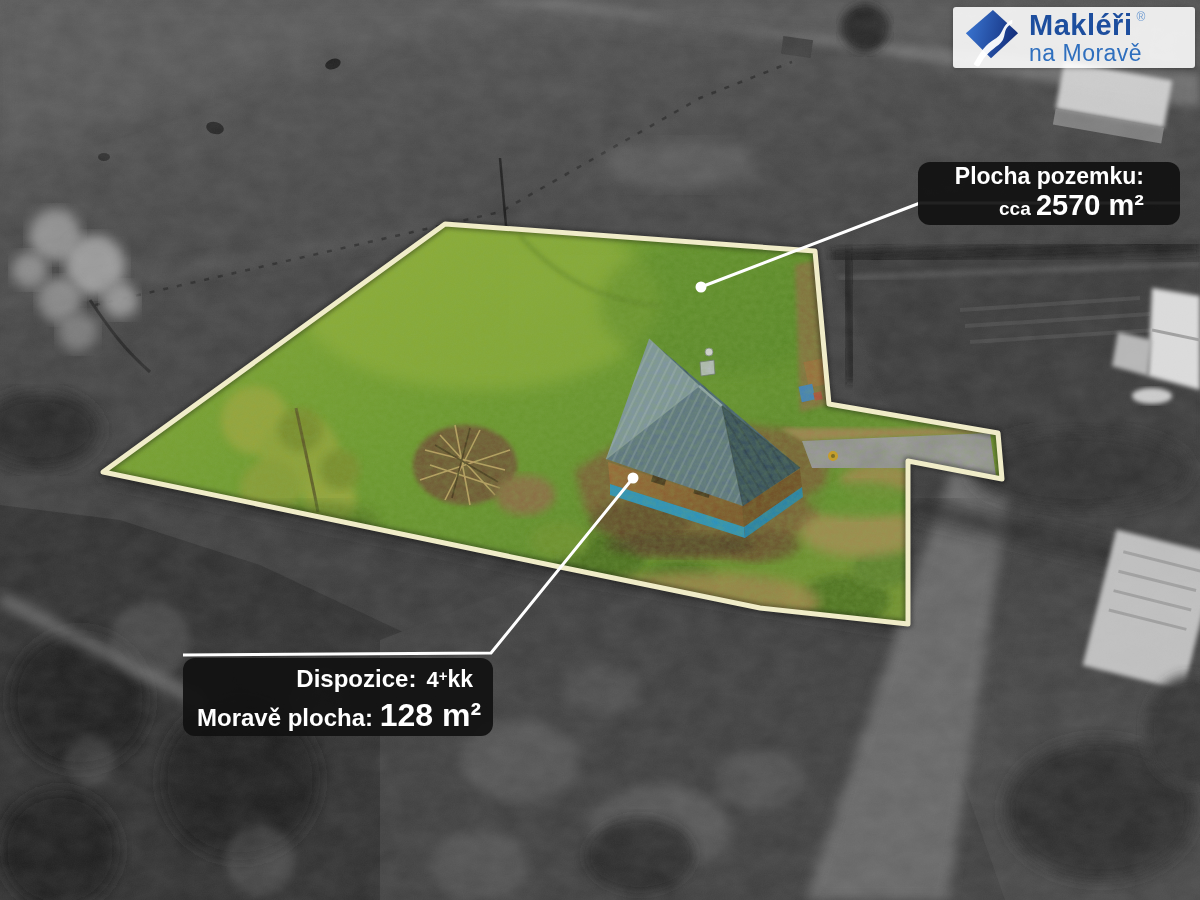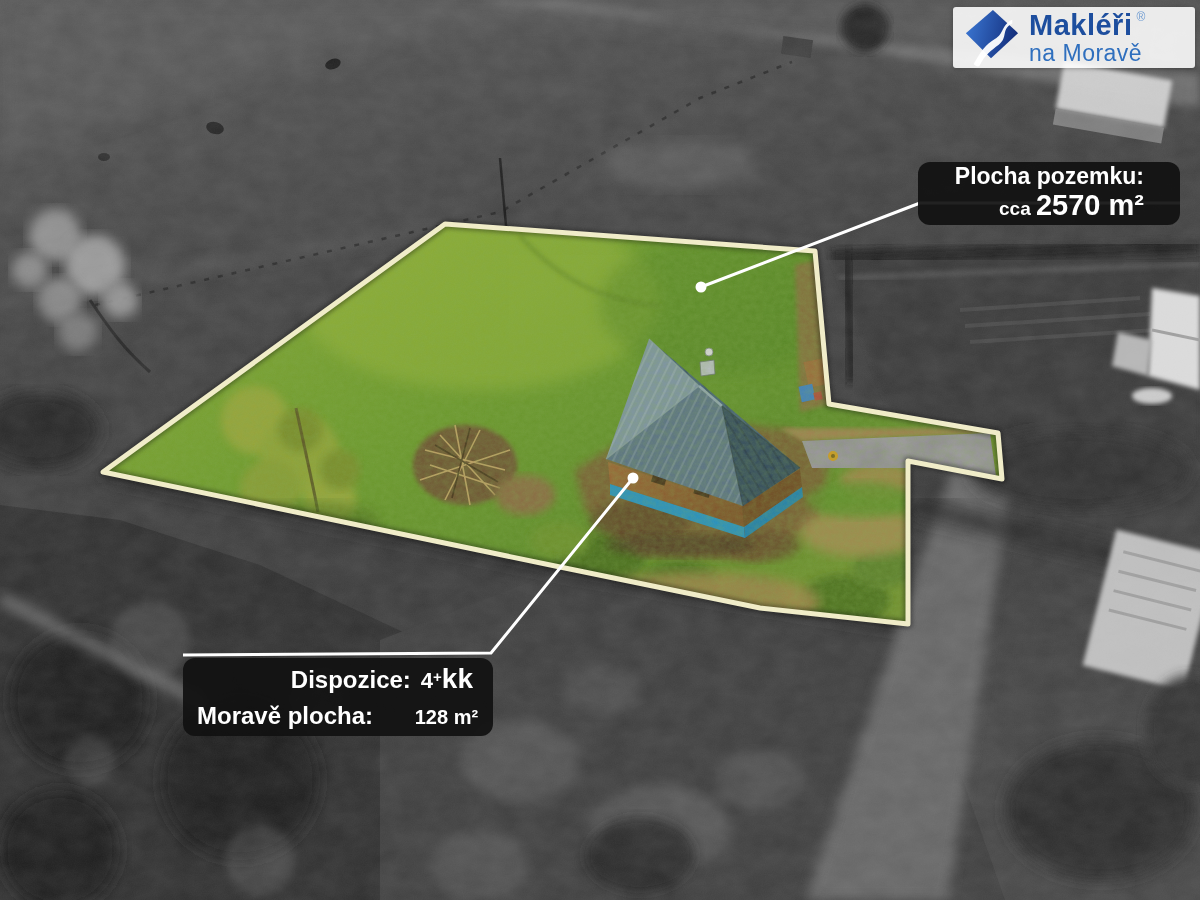--- a/index.html
+++ b/index.html
@@ -34,23 +34,23 @@
     box-sizing:border-box;text-align:right;
   }
   #plot-label{left:918px;top:134px;width:262px;height:63px;padding:4px 36px 4px 16px;margin-top:28px;}
   #plot-label .l1{font-size:23px;font-weight:800;line-height:27px;white-space:nowrap;}
   #plot-label .l2{font-size:19px;font-weight:700;line-height:30px;white-space:nowrap;}
   #plot-label .big{font-size:29px;font-weight:700;}
   #house-label{left:183px;top:658px;width:310px;height:78px;padding:4px 20px 4px 14px;}
   #house-label .l1{font-size:24px;font-weight:800;line-height:34px;white-space:nowrap;}
   #house-label .l1 .num{font-size:22px;}
   #house-label .l1 .plus{font-size:15px;vertical-align:6px;}
-  #house-label .l1 .rooms{font-size:28px;}
+  #house-label .l1 .rooms{font-size:23px;}
   #house-label .l2{font-size:24px;font-weight:800;line-height:36px;white-space:nowrap;}
-  #house-label .big{font-size:20px;font-weight:800;margin-left:35px;}
+  #house-label .big{font-size:32px;font-weight:800;}
   .sp{display:inline-block;width:10px;}
 </style>
 </head>
 <body>
 
 <div id="stage">
 
 <svg id="scene" width="1200" height="900" viewBox="0 0 1200 900">
   <defs>
     <linearGradient id="bgGrad" x1="0" y1="0" x2="0.25" y2="1">

